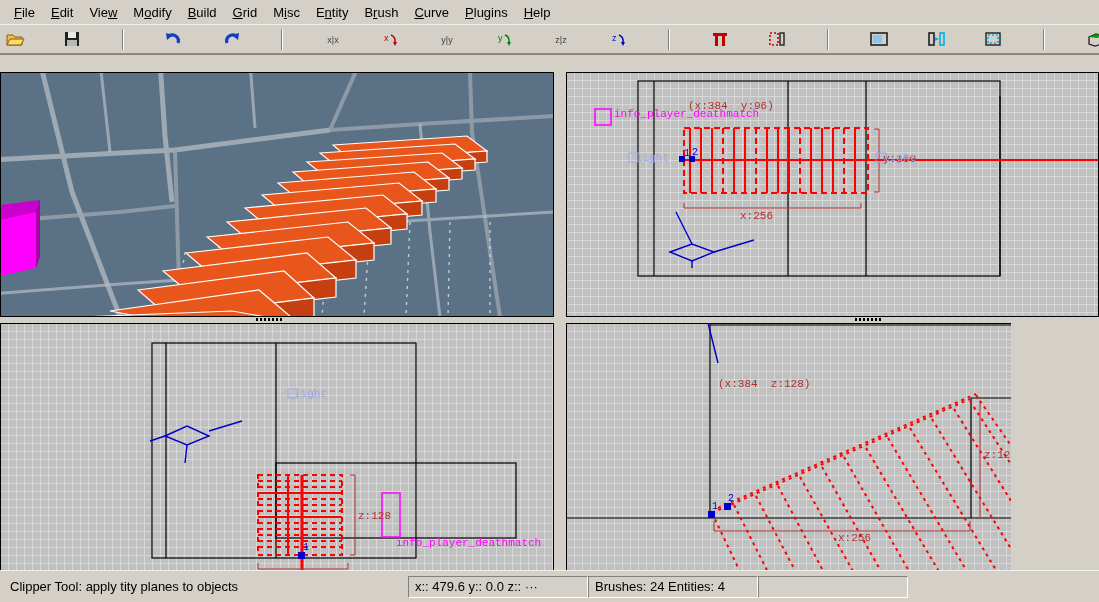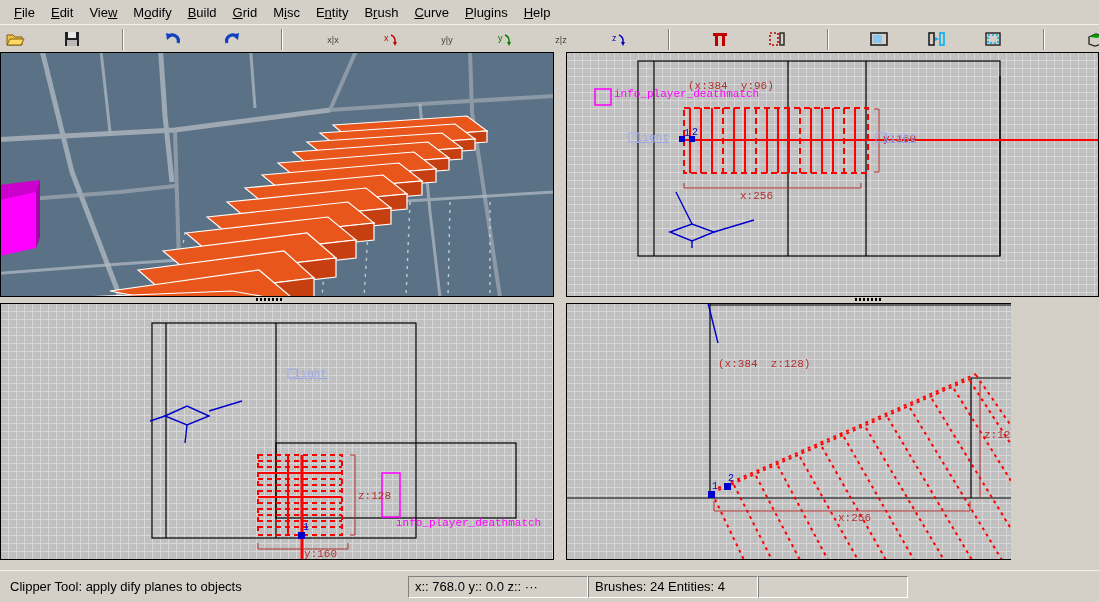--- a/index.html
+++ b/index.html
@@ -69,21 +69,21 @@
   .tb-sep {
     width: 2px; height: 21px;
     margin: 0 4px;
     border-left: 1px solid #808080;
     border-right: 1px solid #ffffff;
   }
 
   
   #viewports {
     position: absolute;
-    left: 0; top: 52px;
+    left: 0; top: 72px;
     width: 1099px; height: 514px;
     background: #d4d0c8;
   }
   .vp {
     position: absolute;
     overflow: hidden;
     background: #c0c0c0;
   }
   #vp-3d   { left: 0px;   top: 0px;   width: 554px; height: 245px; }
   #vp-top  { left: 566px; top: 0px;   width: 533px; height: 245px; }
@@ -132,21 +132,21 @@
   .vpsvg { position: absolute; left: 0; top: 0; }
 
   .vlabel {
     position: absolute;
     font-family: "Liberation Mono", monospace;
     font-size: 11px;
     white-space: pre;
     letter-spacing: 0px;
   }
   .lbl-entity { color: #ff00ff; }
-  .lbl-light  { color: #9aa8e8; text-decoration: underline; }
+  .lbl-light  { color: #9aa8e8; }
   .lbl-dim    { color: #b03030; }
   .lbl-coord  { color: #b03030; text-align: center; }
 
   
   #statusbar {
     position: absolute;
     left: 0; top: 570px;
     width: 1099px; height: 32px;
     background: #d4d0c8;
     border-top: 1px solid #f3f1ec;
@@ -673,19 +673,19 @@
           <i></i>
           <i></i>
           <i></i>
           <i></i>
       </div>
     </div>
     <div class="splitter-v" style="left:554px; top:0; height:514px;"></div>
   </div>
 
   <div id="statusbar">
-    <div class="sb-cell" style="width:404px; margin-left:4px;">Clipper Tool: apply dify planes to objects</div>
-    <div class="sb-cell sb-sunken sb-mono" style="width:180px;">x:: 768.0  y::   0.0  z::  ···</div>
+    <div class="sb-cell" style="width:404px; margin-left:4px;">Clipper Tool: apply tity planes to objects</div>
+    <div class="sb-cell sb-sunken sb-mono" style="width:180px;">x:: 479.6  y::   0.0  z::  ···</div>
     <div class="sb-cell sb-sunken" style="width:170px;">Brushes: 24 Entities: 4</div>
     <div class="sb-cell sb-sunken" style="width:150px;"></div>
   </div>
 
 </div>
 
 </body></html>

